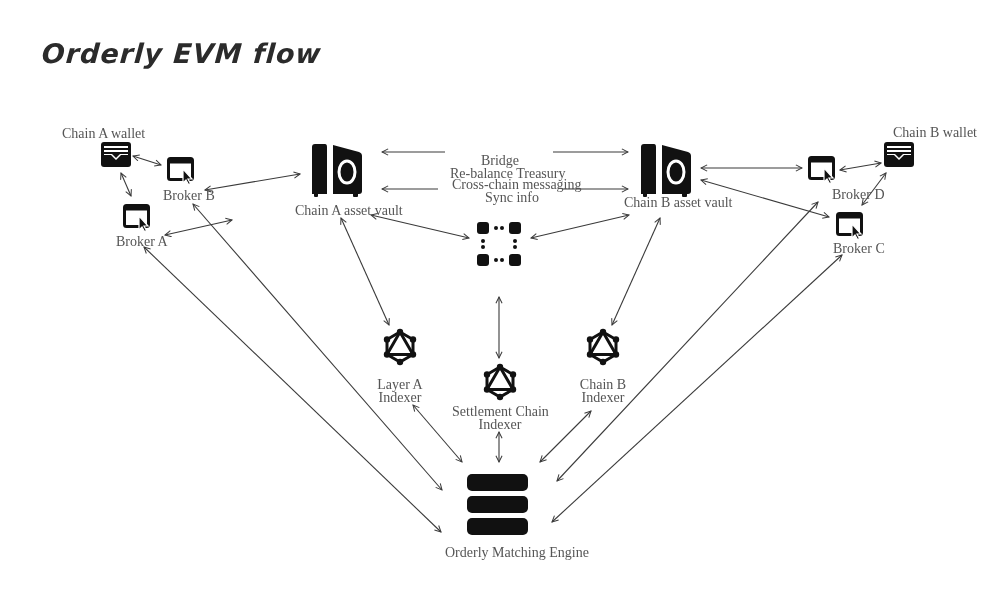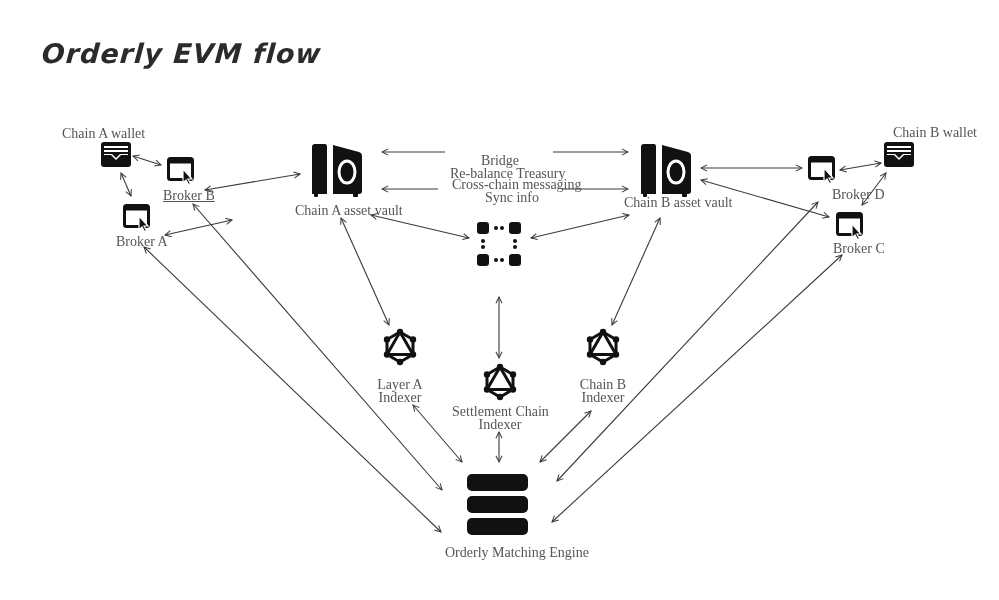--- a/index.html
+++ b/index.html
@@ -182,21 +182,21 @@
     <g transform="translate(467,474)">
       <g>
         <rect x="0" y="0" width="61" height="17" rx="5" fill="#111"></rect>
         <rect x="0" y="22" width="61" height="17" rx="5" fill="#111"></rect>
         <rect x="0" y="44" width="61" height="17" rx="5" fill="#111"></rect>
       </g>
     </g>
   </svg>
 
   <div class="lbl" style="left:62px;top:127px;">Chain A wallet</div>
-  <div class="lbl" style="left:163px;top:189px;text-decoration:underline;">Broker B</div>
+  <div class="lbl" style="left:163px;top:189px;">Broker B</div>
   <div class="lbl" style="left:116px;top:235px;text-align:center;">Broker A</div>
   <div class="lbl" style="left:295px;top:204px;">Chain A asset vault</div>
   <div class="lbl" style="left:624px;top:196px;">Chain B asset vault</div>
   <div class="lbl" style="left:893px;top:126px;">Chain B wallet</div>
   <div class="lbl" style="left:832px;top:188px;">Broker D</div>
   <div class="lbl" style="left:833px;top:242px;">Broker C</div>
 
   <div class="lbl" style="left:450px;top:126px;width:100px;margin-top:28px;">
     <div>Bridge</div>
     <div>Re-balance Treasury</div>

